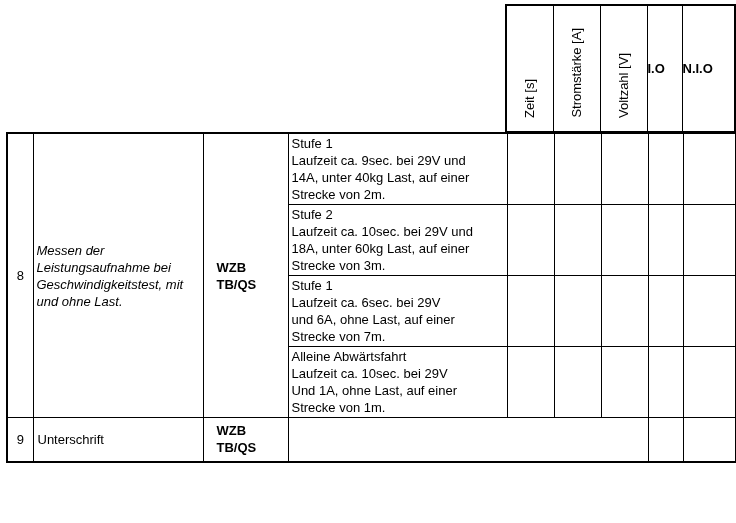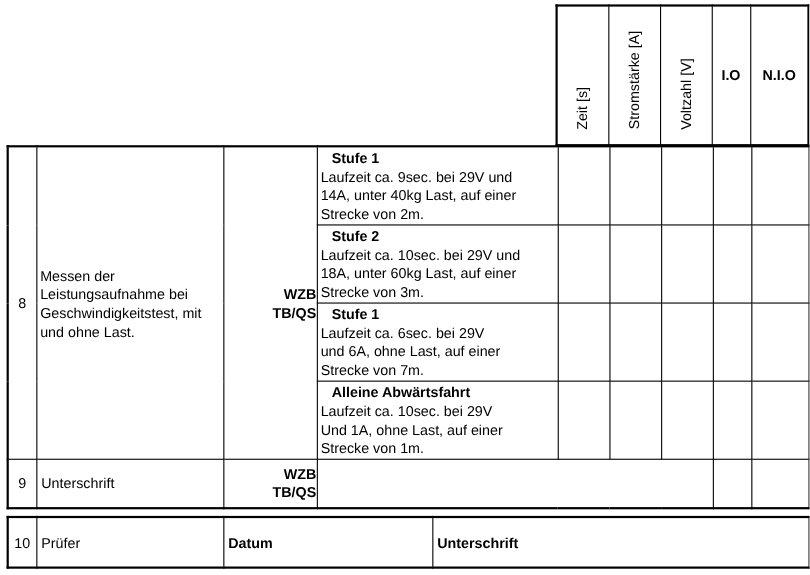--- a/index.html
+++ b/index.html
@@ -30,28 +30,28 @@
   .tbl-header { left: 505px; top: 4px; width: 229px; height: 129px; }
   .vcell { vertical-align: bottom; text-align: center; }
   .rot {
     display: inline-block;
     writing-mode: vertical-rl;
     transform: rotate(180deg);
     margin-bottom: 9px;
     white-space: nowrap;
     font-size: 13px;
   }
-  .hcell { vertical-align: middle; text-align: center; font-weight: bold; }
+  .hcell { vertical-align: middle; text-align: left; font-weight: bold; }
   
   .tbl-body { left: 6px; top: 132px; width: 729px; height: 320px; }
   .num { text-align: center; vertical-align: middle; }
-  .desc { vertical-align: middle; text-align: left; padding: 0 3px; white-space: pre-line; }
-  .dept { vertical-align: middle; text-align: right; font-weight: bold; white-space: pre-line; }
+  .desc { vertical-align: middle; text-align: left; padding: 0 3px; white-space: pre-line; font-style: italic; }
+  .dept { vertical-align: middle; text-align: left; font-weight: bold; white-space: pre-line; padding-left: 13px; }
   .step { vertical-align: top; text-align: left; padding: 1px 3px; }
-  .step-title { font-weight: bold; margin-left: 10px; }
+  .step-title { font-weight: normal; }
   .step-text { white-space: pre-line; }
   .plain { vertical-align: middle; text-align: left; padding: 0 4px; }
   
   .tbl-footer { left: 6px; top: 469px; width: 729px; height: 48px; }
   .bold-label { vertical-align: middle; text-align: left; padding: 0 4px; font-weight: bold; }
 </style>
 </head>
 <body>
 
 <div class="page">
@@ -158,30 +158,14 @@
       <td class="plain">Unterschrift</td>
       <td class="dept">WZB
 TB/QS</td>
       <td colspan="4"></td>
       <td></td>
       <td></td>
     </tr>
   </tbody>
     </table>
 
-  <table class="tbl tbl-footer">
-    <colgroup>
-      <col style="width:26px">
-        <col style="width:170px">
-        <col style="width:190px">
-        <col style="width:343px">
-    </colgroup>
-    <tbody>
-        <tr style="height:44px">
-      <td class="num">10</td>
-      <td class="plain">Prüfer</td>
-      <td class="bold-label">Datum</td>
-      <td class="bold-label">Unterschrift</td>
-    </tr>
-  </tbody>
-    </table>
 
 </div>
 
 </body></html>

